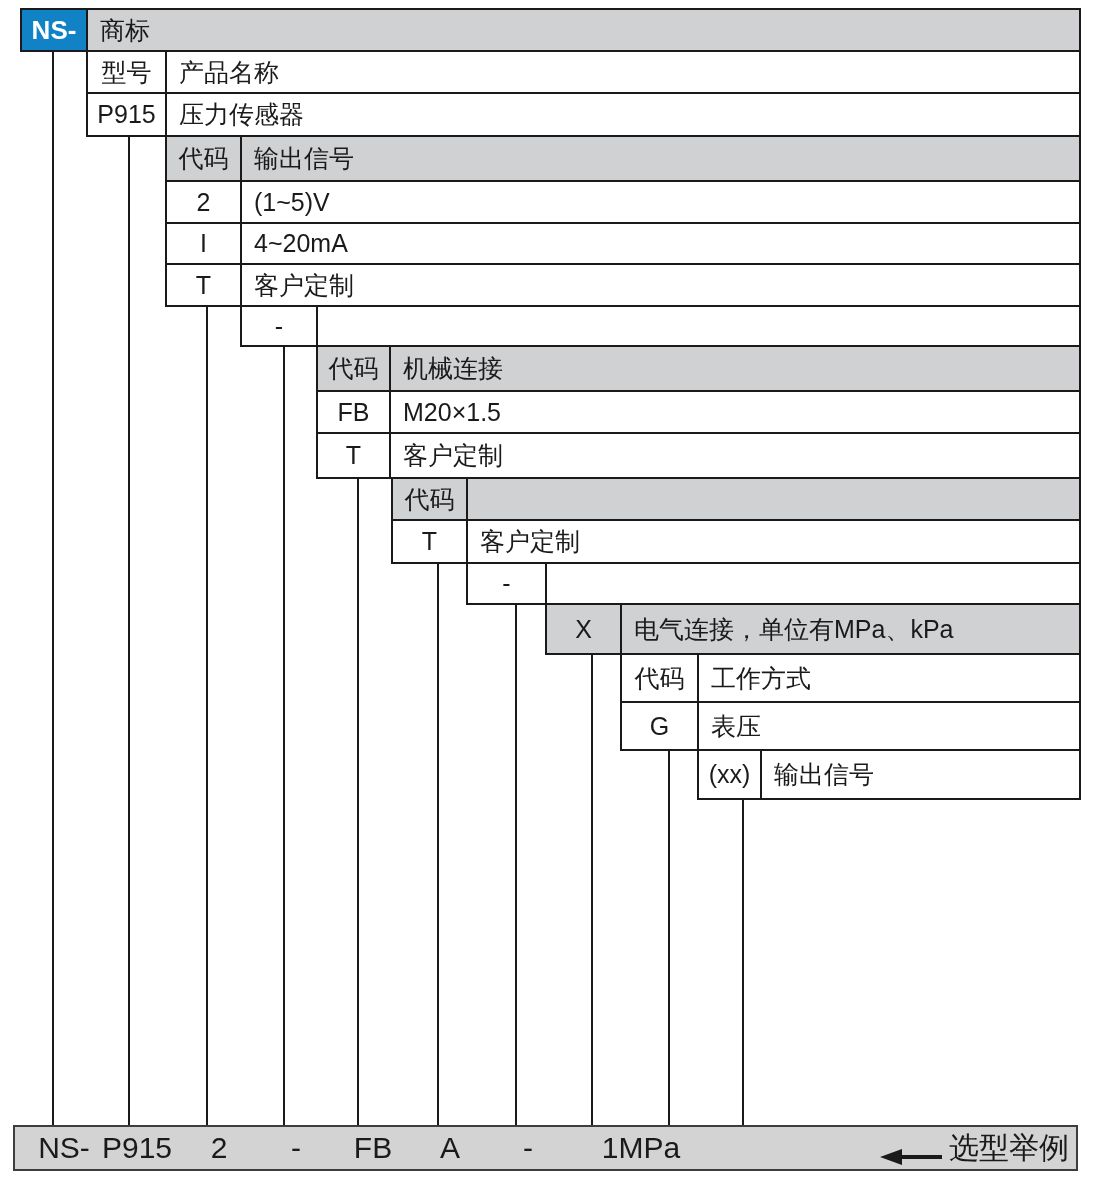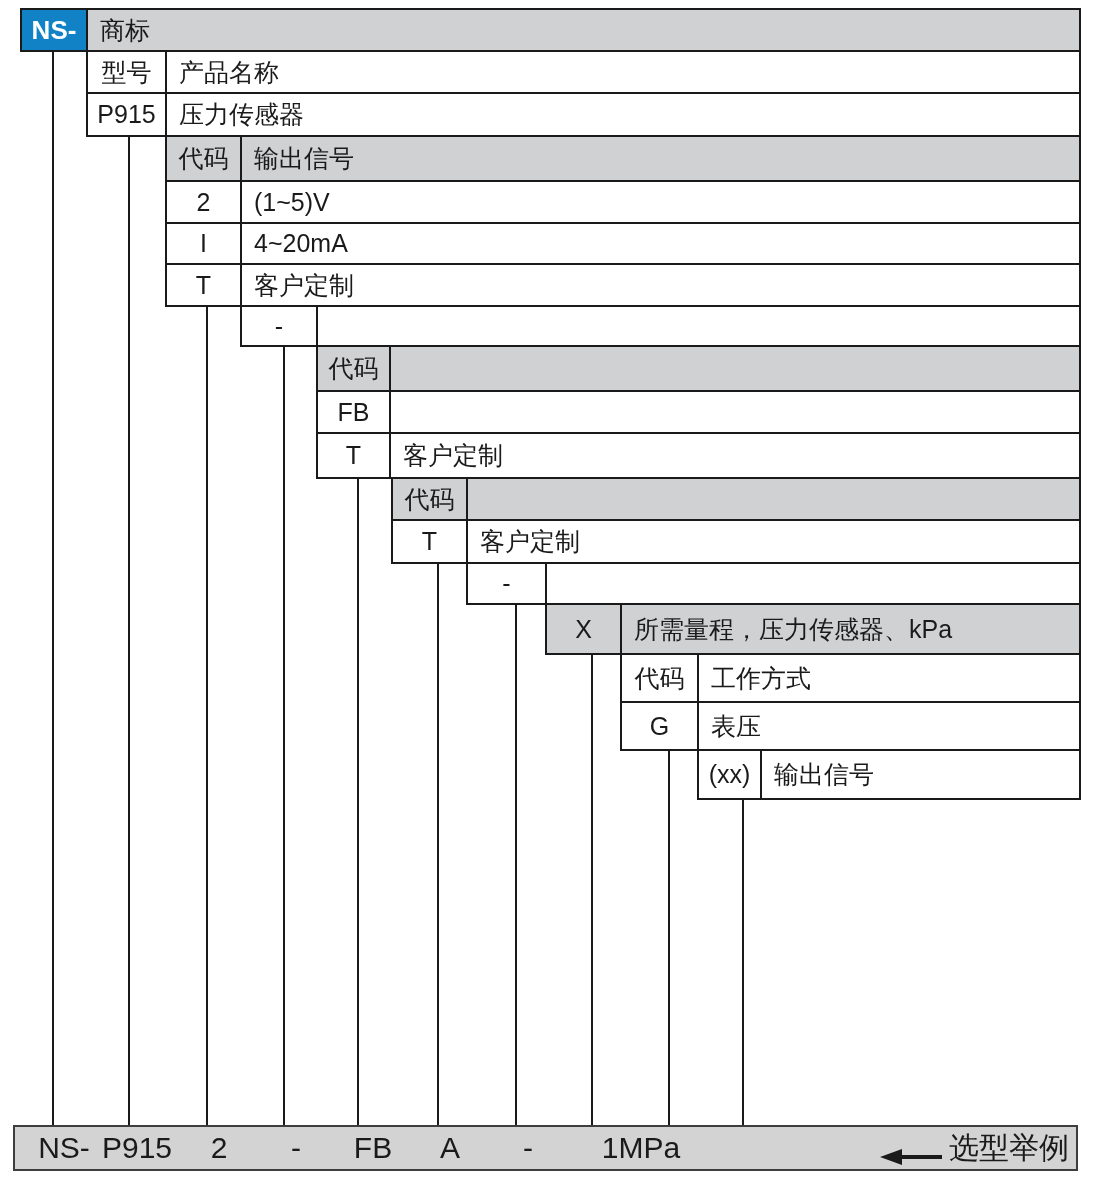--- a/index.html
+++ b/index.html
@@ -104,23 +104,25 @@
     <div class="cell-label">客户定制</div>
   </div>
 
   <div class="row" style="left:240px;top:305px;width:841px;height:42px;">
     <div class="cell-code" style="width:76px;">-</div>
     <div class="cell-label"></div>
   </div>
 
   <div class="row gray" style="left:316px;top:345px;width:765px;height:47px;">
     <div class="cell-code" style="width:73px;">代码</div>
+    <div class="cell-label">机械连接</div>
   </div>
   <div class="row" style="left:316px;top:390px;width:765px;height:44px;">
     <div class="cell-code" style="width:73px;">FB</div>
+    <div class="cell-label">M20×1.5</div>
   </div>
   <div class="row" style="left:316px;top:432px;width:765px;height:47px;">
     <div class="cell-code" style="width:73px;">T</div>
     <div class="cell-label">客户定制</div>
   </div>
 
   <div class="row gray" style="left:391px;top:477px;width:690px;height:44px;">
     <div class="cell-code" style="width:75px;">代码</div>
   </div>
   <div class="row" style="left:391px;top:519px;width:690px;height:45px;">
@@ -128,21 +130,21 @@
     <div class="cell-label">客户定制</div>
   </div>
 
   <div class="row" style="left:466px;top:562px;width:615px;height:43px;">
     <div class="cell-code" style="width:79px;">-</div>
     <div class="cell-label"></div>
   </div>
 
   <div class="row gray" style="left:545px;top:603px;width:536px;height:52px;">
     <div class="cell-code" style="width:75px;">X</div>
-    <div class="cell-label">所需量程，压力传感器、kPa</div>
+    <div class="cell-label">电气连接，单位有MPa、kPa</div>
   </div>
 
   <div class="row" style="left:620px;top:653px;width:461px;height:50px;">
     <div class="cell-code" style="width:77px;">代码</div>
     <div class="cell-label">工作方式</div>
   </div>
   <div class="row" style="left:620px;top:701px;width:461px;height:50px;">
     <div class="cell-code" style="width:77px;">G</div>
     <div class="cell-label">表压</div>
   </div>

